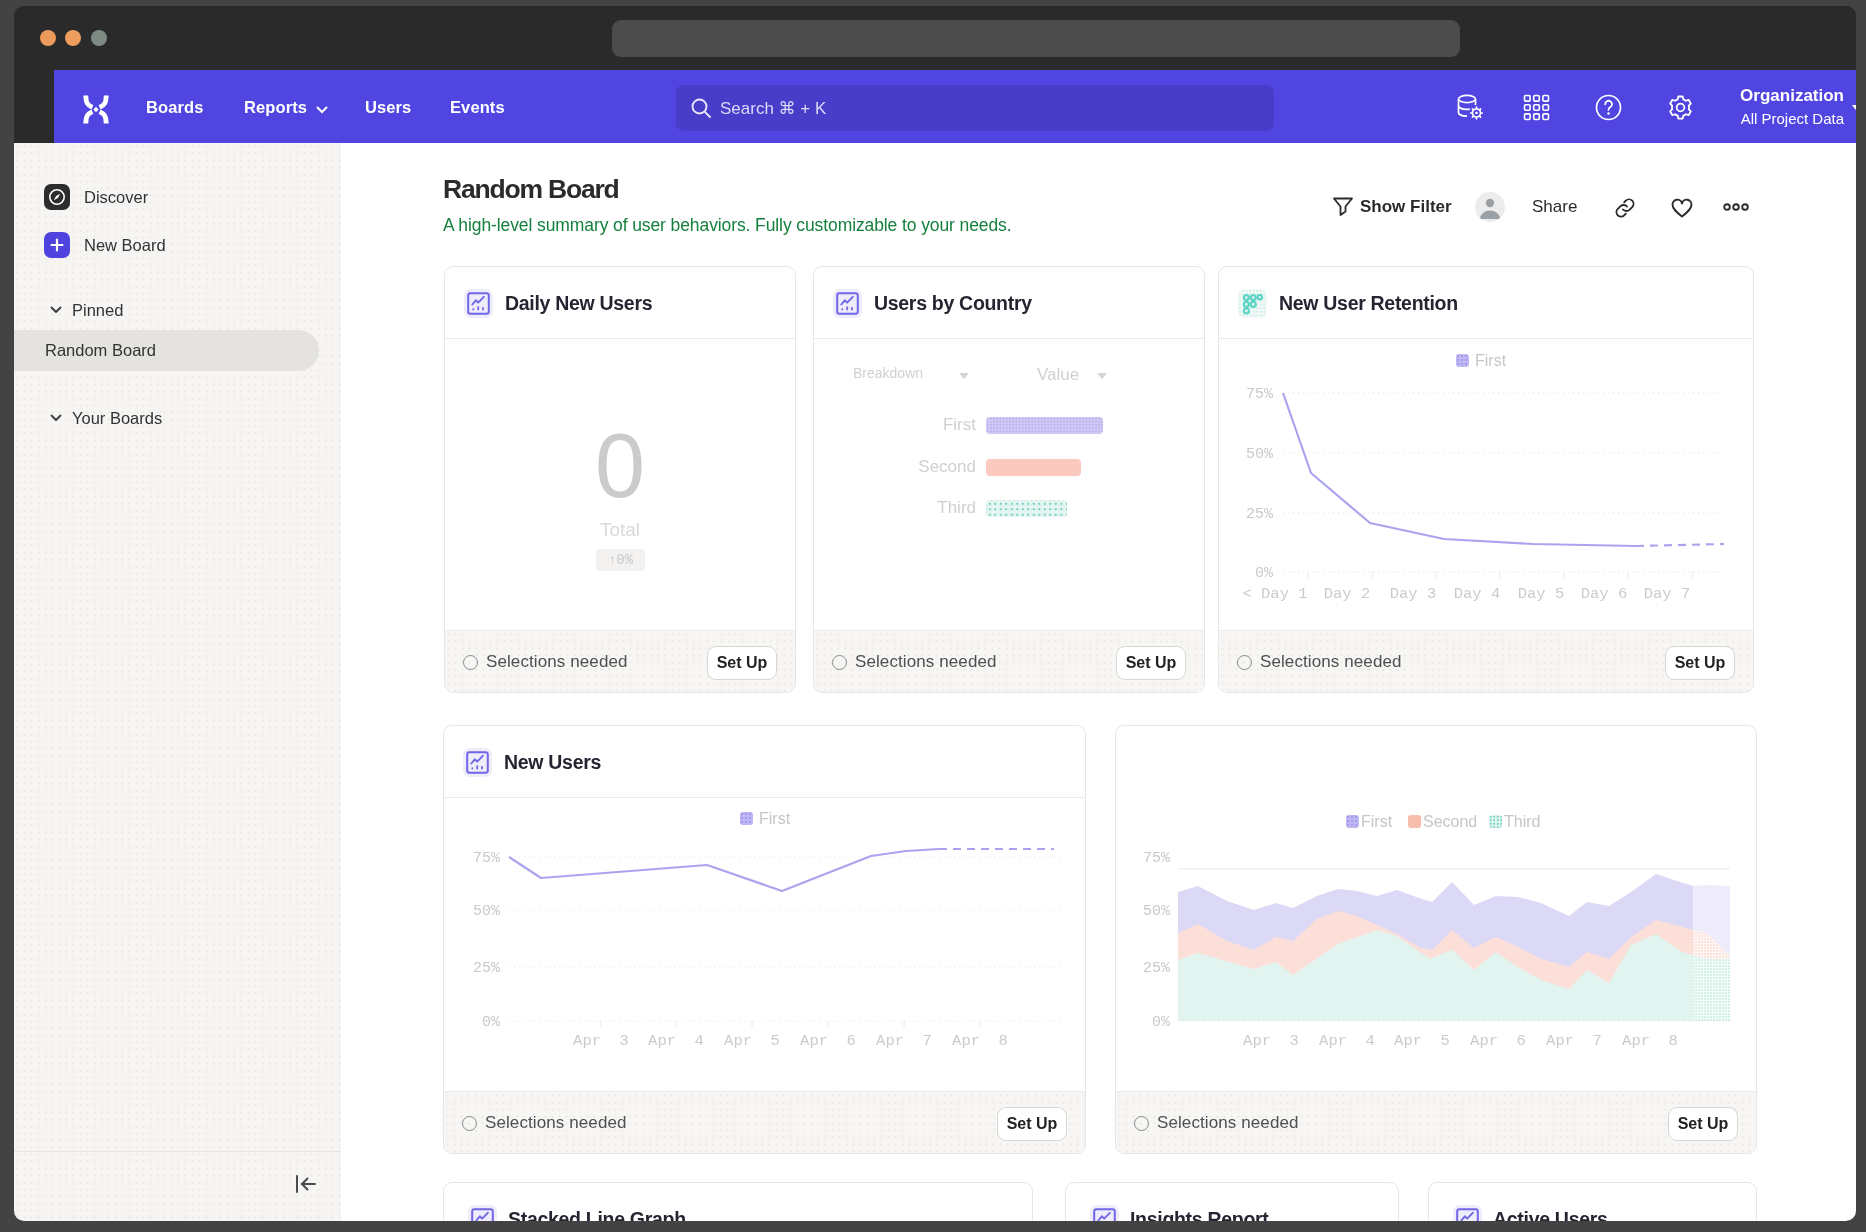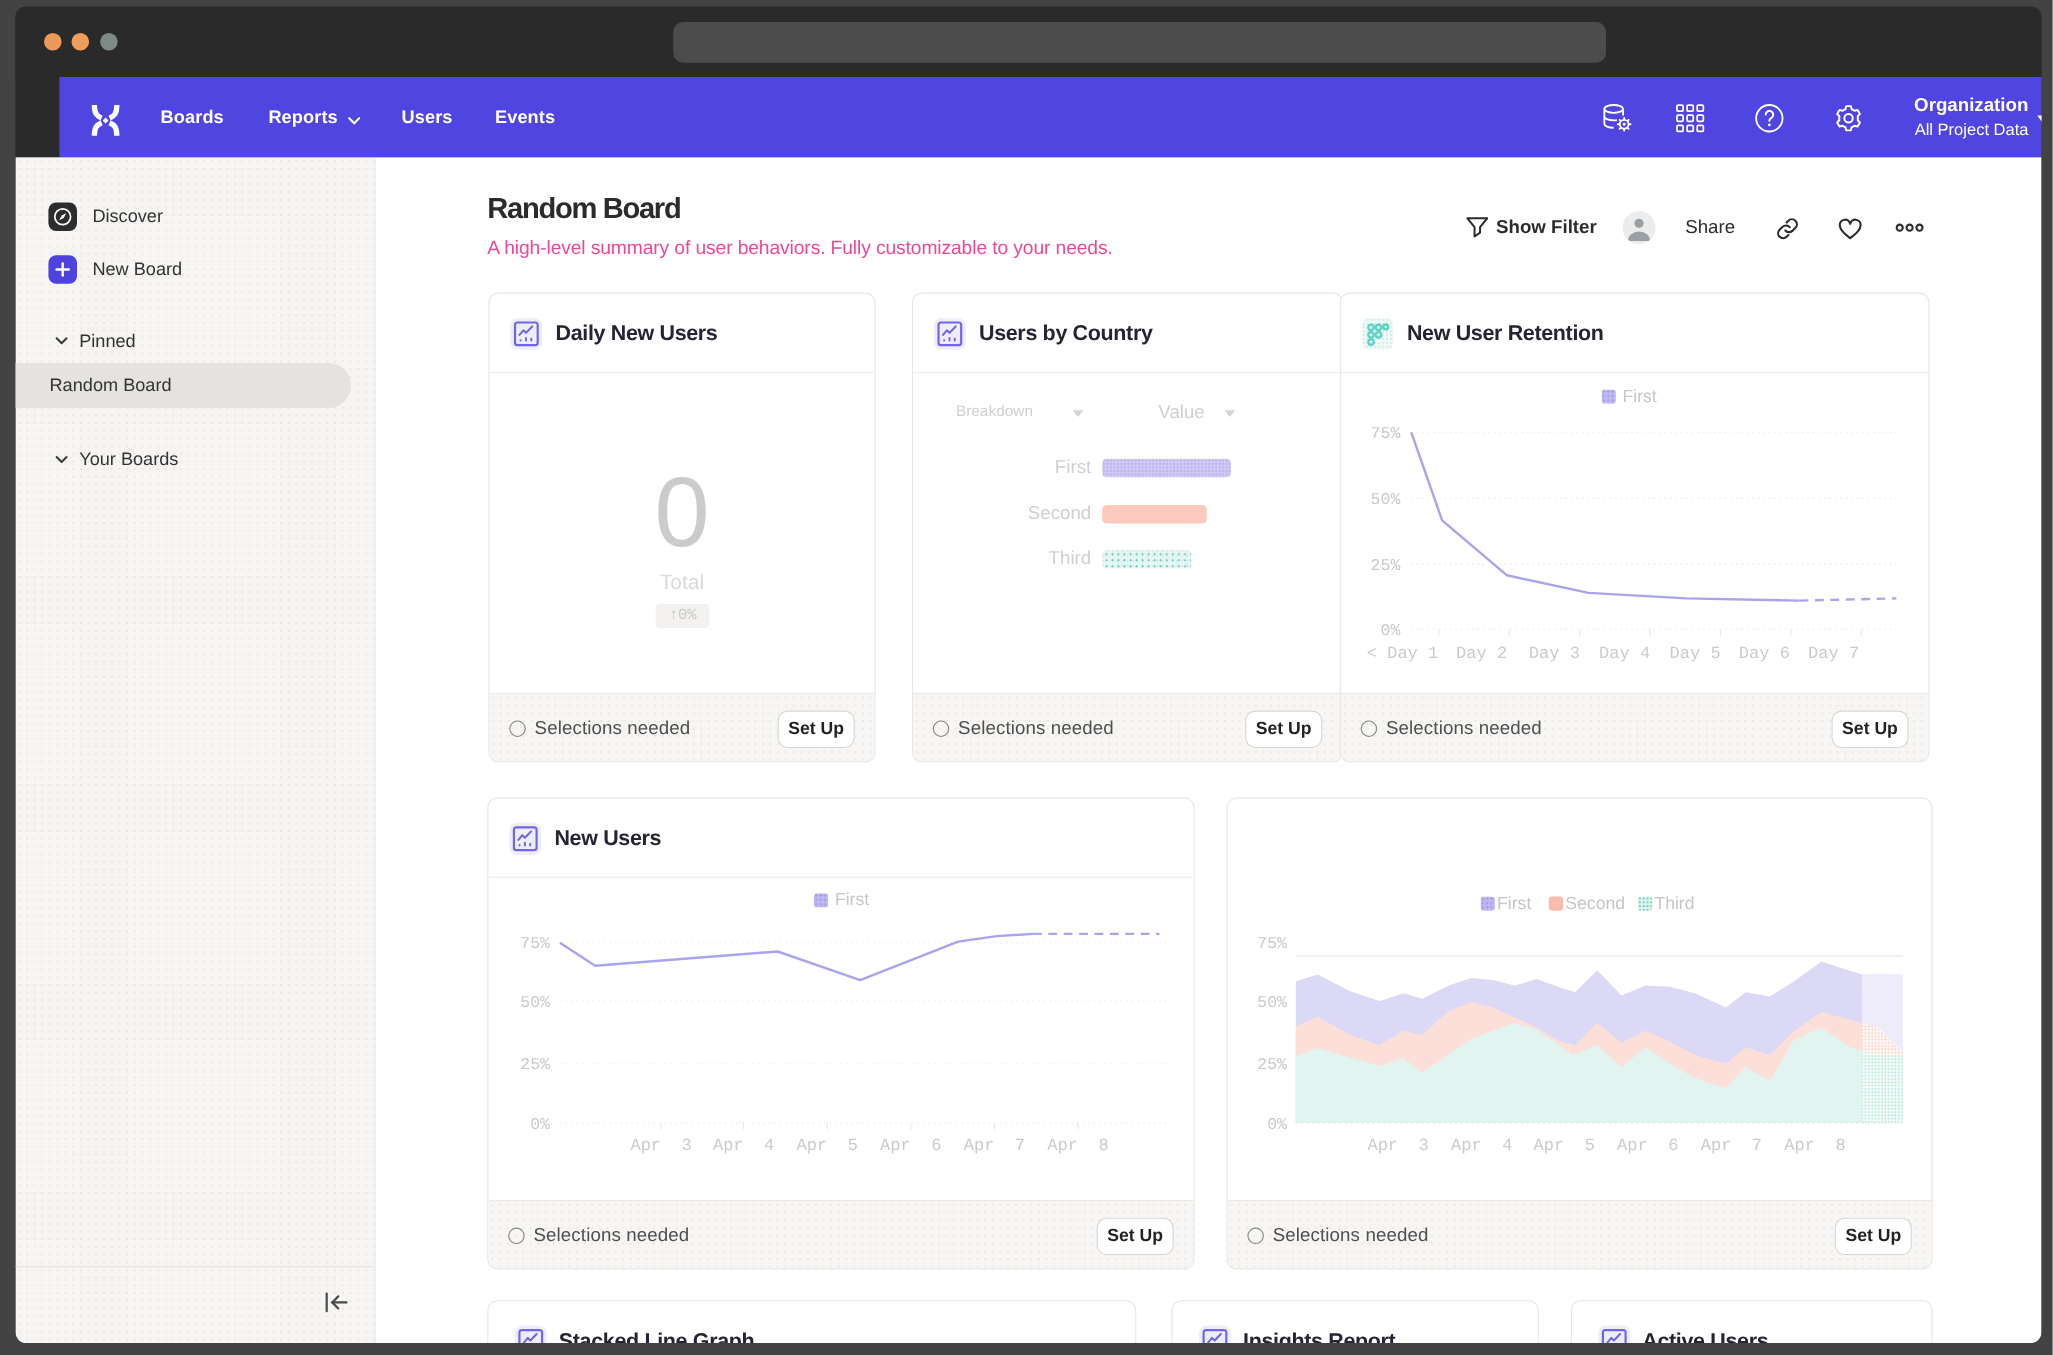--- a/index.html
+++ b/index.html
@@ -51,20 +51,27 @@
       </g>
       <rect x="12.1" y="13.6" width="3.8" height="3.8" fill="#fff" transform="rotate(45 14 15.5)"></rect>
     </svg>
     <div class="navlink" style="left:92px;">Boards</div>
     <div class="navlink" style="left:190px;">Reports</div>
     <svg class="abs" style="left:262px;top:36px;" width="12" height="8" viewBox="0 0 12 8">
           <polyline points="1.5,1.5 6,6 10.5,1.5" fill="none" stroke="#fff" stroke-width="2" stroke-linecap="round"></polyline>
         </svg>
     <div class="navlink" style="left:311px;">Users</div>
     <div class="navlink" style="left:396px;">Events</div>
+    <div class="search">
+      <svg class="abs" style="left:15px;top:13px;" width="21" height="21" viewBox="0 0 21 21">
+            <circle cx="8.5" cy="8.5" r="7" fill="none" stroke="#e8e6fb" stroke-width="1.9"></circle>
+            <line x1="13.8" y1="13.8" x2="19" y2="19" stroke="#e8e6fb" stroke-width="1.9" stroke-linecap="round"></line>
+          </svg>
+      <div class="abs" style="left:44px;top:13px;font-size:17px;color:#ddd9f8;">Search ⌘ + K</div>
+    </div>
 
     <svg class="abs" style="left:1402px;top:23px;" width="29" height="28" viewBox="0 0 29 28">
       <g stroke="#fff" stroke-width="1.7" fill="none">
         <ellipse cx="11" cy="6" rx="8.5" ry="3.6"></ellipse>
         <path d="M2.5,6 V19.5 C2.5,21.5 6,23.1 11,23.1"></path>
         <path d="M19.5,6 V12"></path>
         <path d="M2.5,12.8 C2.5,14.8 6,16.4 11,16.4 C12,16.4 13,16.3 13.9,16.2"></path>
       </g>
       <g>
         <circle cx="20.5" cy="20" r="4" fill="#5045e1" stroke="#fff" stroke-width="1.7"></circle>
@@ -139,21 +146,21 @@
     <svg class="abs" style="left:280px;top:1030px;" width="24" height="22" viewBox="0 0 24 22">
       <g stroke="#4a4a4a" stroke-width="2" fill="none" stroke-linecap="round">
         <line x1="3" y1="3" x2="3" y2="19"></line>
         <line x1="21" y1="11" x2="8" y2="11"></line>
         <polyline points="13.5,5.5 8,11 13.5,16.5"></polyline>
       </g>
     </svg>
   </div>
   <div class="main">
     <div class="abs" style="left:102px;top:31px;font-size:26.5px;font-weight:700;color:#2b2b2b;letter-spacing:-1.2px;">Random Board</div>
-    <div class="abs" style="left:102px;top:72px;font-size:17.5px;color:#ec4899;letter-spacing:-0.1px;">A high-level summary of user behaviors. Fully customizable to your needs.</div>
+    <div class="abs" style="left:102px;top:72px;font-size:17.5px;color:#15803d;letter-spacing:-0.1px;">A high-level summary of user behaviors. Fully customizable to your needs.</div>
     <svg class="abs" style="left:991px;top:53px;" width="22" height="22" viewBox="0 0 22 22">
           <path d="M2,2.5 H20 L13.5,10.5 V15.5 L8.5,19 V10.5 Z" fill="none" stroke="#2b2b2b" stroke-width="1.8" stroke-linejoin="round"></path>
         </svg>
     <div class="abs" style="left:1019px;top:54px;font-size:17px;font-weight:700;color:#2b2b2b;">Show Filter</div>
     <div class="abs" style="left:1134px;top:49px;width:30px;height:30px;border-radius:50%;background:#ececec;overflow:hidden;">
       <svg width="30" height="30" viewBox="0 0 30 30">
             <circle cx="15" cy="11" r="4.2" fill="#9aa0a3"></circle>
             <path d="M5,27 a10,8.5 0 0 1 20,0 Z" fill="#9aa0a3"></path>
           </svg>
     </div>
@@ -191,21 +198,21 @@
       <div class="abs" style="left:0;right:0;top:154px;text-align:center;font-size:90px;line-height:1;color:#cbcbcb;">0</div>
       <div class="abs" style="left:0;right:0;top:252px;text-align:center;font-size:19px;color:#dadada;">Total</div>
       <div class="abs" style="left:151px;top:282px;width:49px;height:22px;background:#f3f2f0;border-radius:4px;text-align:center;line-height:22px;font-family:'Liberation Mono',monospace;font-size:14px;color:#c9c9c9;">↑0%</div>
       <div class="cfoot">
             <div class="selcirc"></div>
             <div class="selneed">Selections needed</div>
             <div class="setup">Set Up</div>
           </div>
     </div>
 
-    <div class="card" style="left:488px;top:123px;width:392px;height:427px;">
+    <div class="card" style="left:472px;top:123px;width:392px;height:427px;">
       <div class="chead">
         <div class="cicon" style="background:#efecfc;"><svg width="29" height="29" viewBox="0 0 29 29">
                 <rect x="4.2" y="4.2" width="20.6" height="20.6" rx="2.2" fill="none" stroke="#7166e8" stroke-width="2"></rect>
                 <polyline points="8.3,15.5 11.8,11.3 14.2,13.6 19.8,7.8" fill="none" stroke="#7166e8" stroke-width="1.9" stroke-linecap="round" stroke-linejoin="round"></polyline>
                 <g stroke="#7166e8" stroke-width="1.8" stroke-linecap="round">
                   <line x1="9.3" y1="20.2" x2="9.3" y2="20.6"></line>
                   <line x1="14.2" y1="18.2" x2="14.2" y2="20.6"></line>
                   <line x1="19" y1="19" x2="19" y2="20.6"></line>
                 </g>
               </svg></div>

